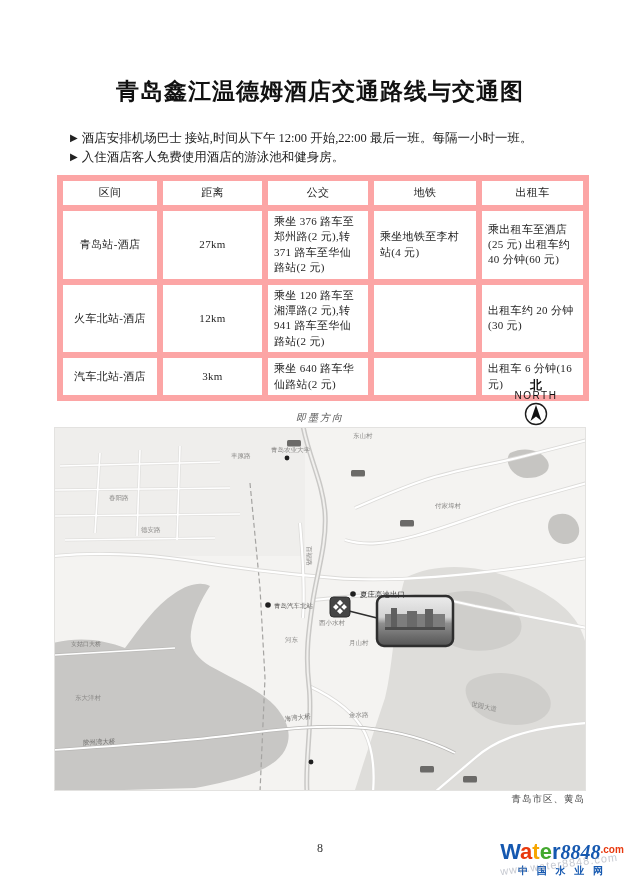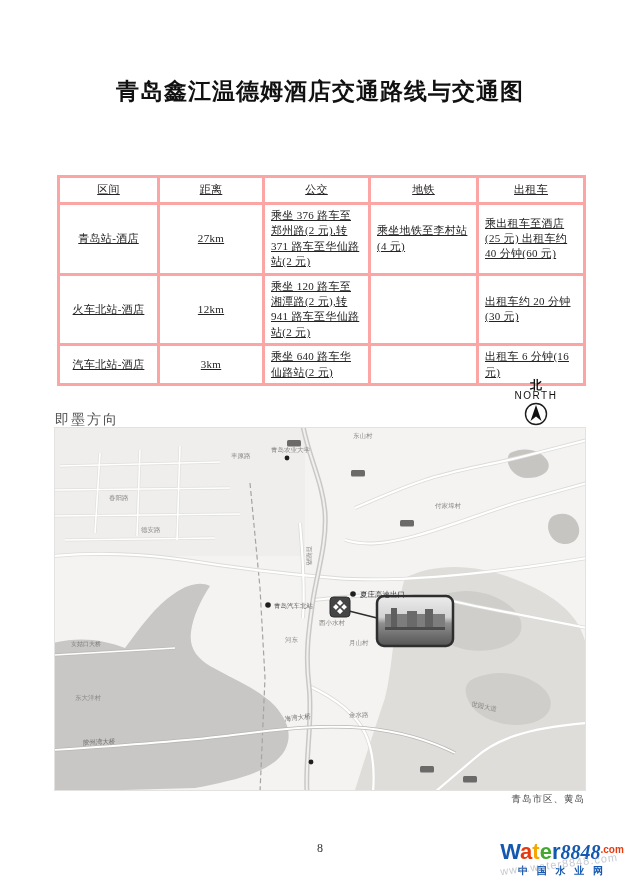--- a/index.html
+++ b/index.html
@@ -8,33 +8,33 @@
 
   .title{position:absolute;left:0;top:76px;width:640px;text-align:center;
          font-family:"Liberation Sans","DejaVu Sans",sans-serif;
          font-size:23px;font-weight:bold;letter-spacing:1px;color:#111;}
 
   .notes{position:absolute;left:70px;top:129px;width:520px;font-size:12.5px;line-height:19px;color:#222;}
   .note .marker{font-size:10px;margin-right:4px;position:relative;top:-1px;}
 
   table.transport{position:absolute;left:57px;top:175px;width:526px;border-collapse:collapse;
         table-layout:fixed;font-size:11px;color:#242424;}
-  table.transport th,table.transport td{border:3px solid #fca5a5;padding:3px 6px;line-height:1.4;
-        vertical-align:middle;letter-spacing:.3px;text-decoration:underline;}
+  table.transport th,table.transport td{border:6px solid #fca5a5;padding:3px 6px;line-height:1.4;
+        vertical-align:middle;letter-spacing:.3px;}
   table.transport th{font-weight:normal;text-align:center;height:18px;}
   td.center{text-align:center;}
   tr.r1{height:40px;} tr.r2{height:60px;} tr.r3{height:54px;} tr.r4{height:34px;}
 
   .compass{position:absolute;left:512px;top:380px;width:48px;text-align:center;color:#111;}
   .compass .zh{font-size:12px;font-weight:bold;line-height:11px;}
   .compass .en{font-family:"Liberation Sans",sans-serif;font-size:10px;letter-spacing:1.5px;line-height:9px;}
   .compass svg{display:block;margin:1px auto 0;}
 
-  .map-top-label{position:absolute;left:55px;top:411px;width:530px;
-        font-size:14px;color:#555;letter-spacing:2px;}
+  .map-top-label{position:absolute;left:55px;top:411px;width:530px;text-align:center;
+        font-size:10px;color:#555;letter-spacing:2px;font-style:italic;}
   .map-box{position:absolute;left:55px;top:428px;width:530px;height:362px;outline:1px solid #e3e2e0;}
   .map-bottom-label{position:absolute;left:55px;top:793px;width:530px;text-align:right;
         font-size:9.5px;color:#4a4a4a;line-height:12px;letter-spacing:1px;}
 
   .page-number{position:absolute;left:0;top:841px;width:640px;text-align:center;font-size:12px;color:#333;}
 
   .brand{position:absolute;right:3px;top:839px;width:150px;text-align:center;
          font-family:"Liberation Sans","DejaVu Sans",sans-serif;}
   .brand .faint{position:absolute;left:-18px;top:19px;width:180px;transform:rotate(-7deg);
          font-size:11px;color:rgba(150,155,170,0.55);letter-spacing:1px;pointer-events:none;}
@@ -46,20 +46,28 @@
 
   svg text{font-family:"DejaVu Sans","Liberation Sans",sans-serif;}
 </style>
 </head>
 <body>
 
 <div class="page">
 
   <div class="title">青岛鑫江温德姆酒店交通路线与交通图</div>
 
+  <div class="notes">
+    <div class="note">
+      <span class="marker">▶</span><span>酒店安排机场巴士 接站,时间从下午 12:00 开始,22:00 最后一班。每隔一小时一班。</span>
+    </div>
+    <div class="note">
+      <span class="marker">▶</span><span>入住酒店客人免费使用酒店的游泳池和健身房。</span>
+    </div>
+  </div>
 
   <table class="transport">
     <colgroup>
         <col style="width:100px">
         <col style="width:105px">
         <col style="width:106px">
         <col style="width:108px">
         <col style="width:107px">
       </colgroup>
     <thead>

